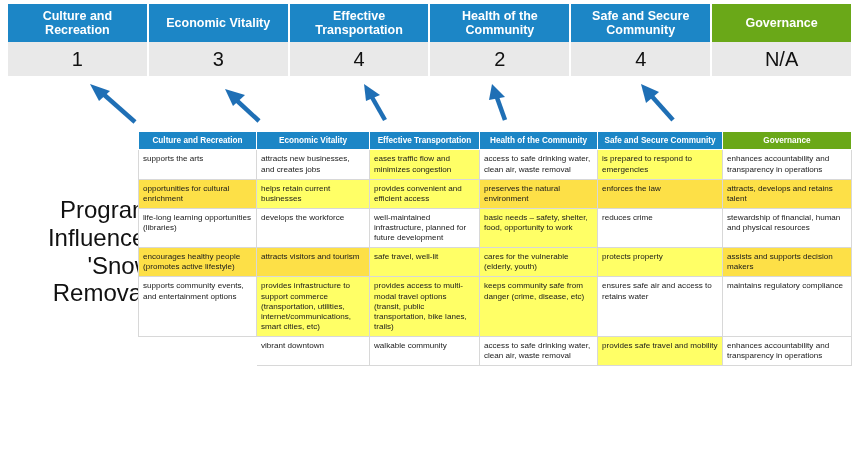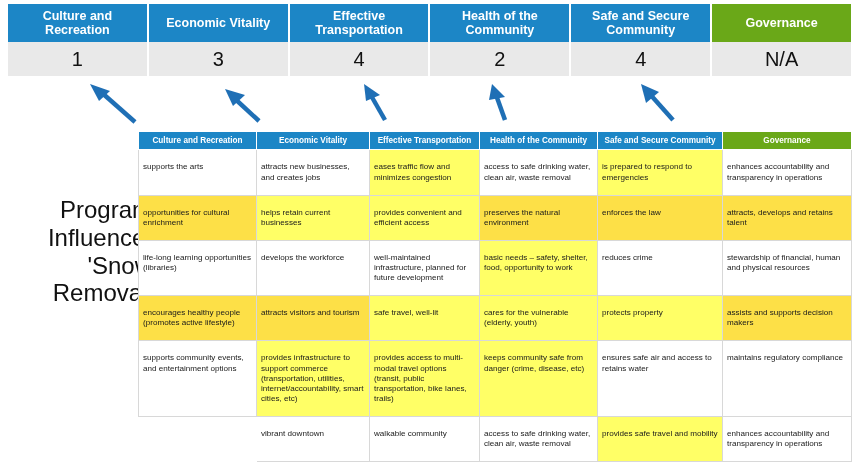--- a/index.html
+++ b/index.html
@@ -104,21 +104,21 @@
     text-align: center;
     padding: 4px 2px;
     line-height: 1.15;
     border: 1px solid #ffffff;
   }
   #matrix th.gov { background: #6aa818; }
   #matrix td {
     font-size: 8.1px;
     color: #1a1a1a;
     vertical-align: top;
-    padding: 12px 4px;
+    padding: 4px 4px;
     line-height: 1.25;
     border: 1px solid #d8d8d8;
     background: #ffffff;
     height: 14px;
   }
   #matrix tr.alt td { background: #fde047; }
   #matrix td.hl { background: #ffff66 !important; }
   #matrix td.empty { background: #ffffff !important; border-color: #ffffff; }
 </style>
 </head>
@@ -213,21 +213,21 @@
     <tr class="alt">
       <td>encourages healthy people (promotes active lifestyle)</td>
       <td>attracts visitors and tourism</td>
       <td class="hl">safe travel, well-lit</td>
       <td class="hl">cares for the vulnerable (elderly, youth)</td>
       <td class="hl">protects property</td>
       <td>assists and supports decision makers</td>
     </tr>
     <tr>
       <td>supports community events, and entertainment options</td>
-      <td class="hl">provides infrastructure to support commerce (transportation, utilities, internet/accountability, smart cities, etc)</td>
+      <td class="hl">provides infrastructure to support commerce (transportation, utilities, internet/communications, smart cities, etc)</td>
       <td class="hl">provides access to multi-modal travel options (transit, public transportation, bike lanes, trails)</td>
       <td class="hl">keeps community safe from danger (crime, disease, etc)</td>
       <td>ensures safe air and access to retains water</td>
       <td>maintains regulatory compliance</td>
     </tr>
     <tr>
       <td class="empty"></td>
       <td>vibrant downtown</td>
       <td>walkable community</td>
       <td>access to safe drinking water, clean air, waste removal</td>

